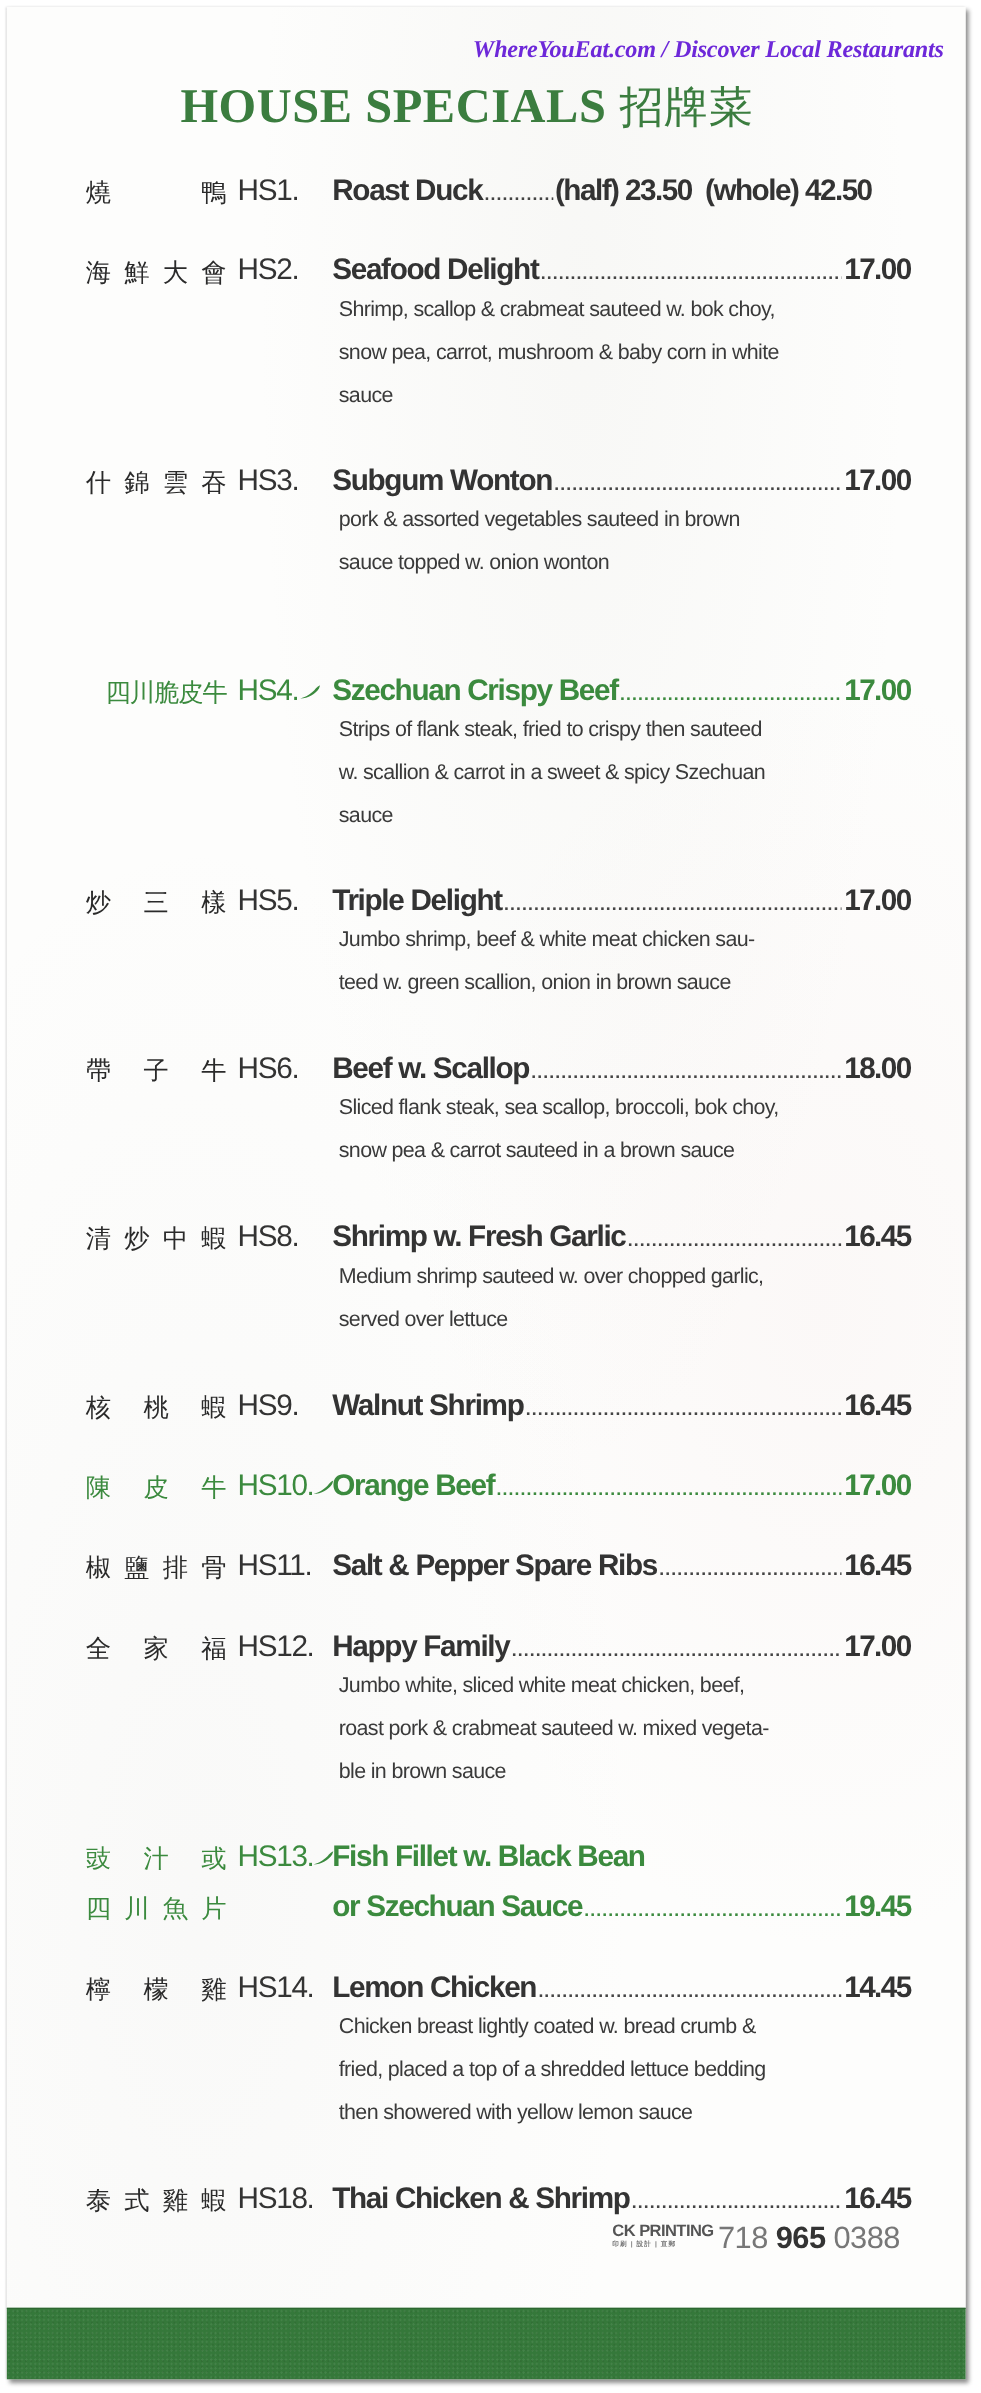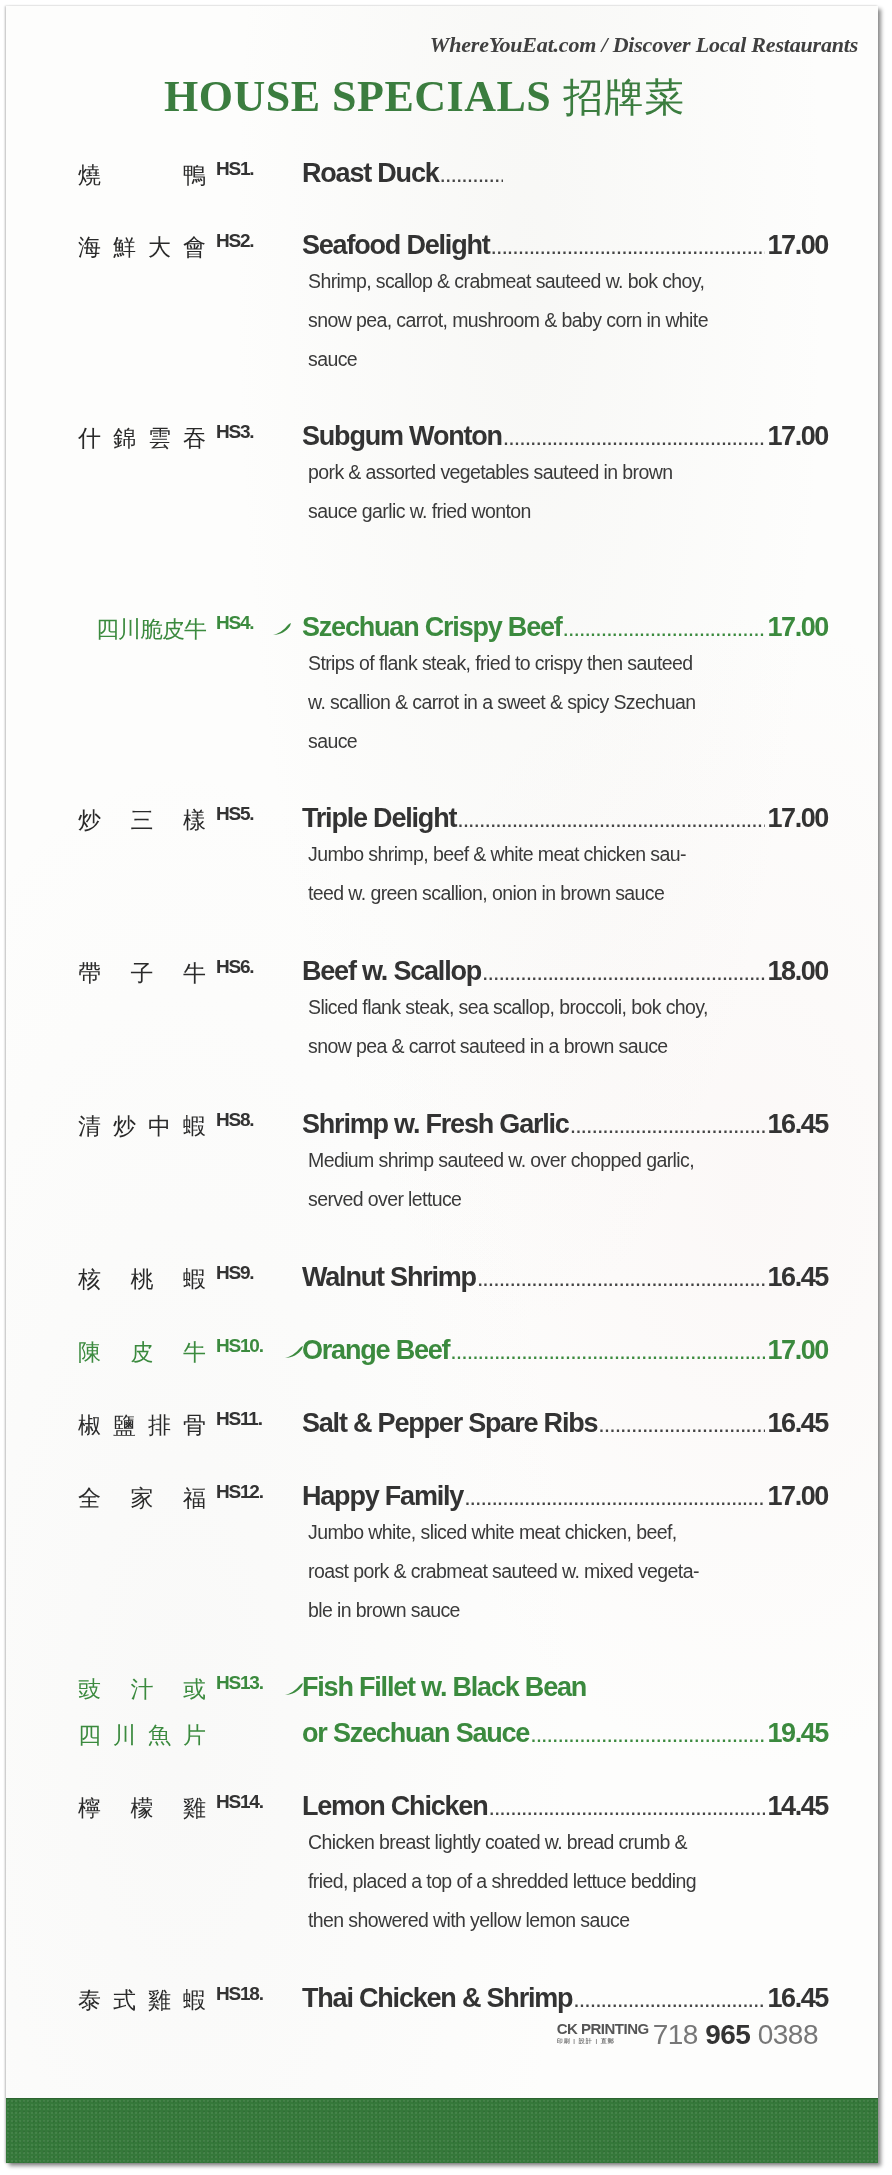--- a/index.html
+++ b/index.html
@@ -14,39 +14,39 @@
     position:absolute; inset:0;
     background:
       radial-gradient(ellipse at 60% 12%, rgba(200,200,190,0.10), transparent 40%),
       radial-gradient(ellipse at 85% 55%, rgba(230,190,190,0.08), transparent 35%),
       radial-gradient(ellipse at 20% 80%, rgba(200,200,200,0.08), transparent 40%);
     pointer-events:none;
   }
   .site-header {
     position:absolute; right:20px; top:26px;
     font-family:"Liberation Serif", serif; font-style:italic; font-weight:bold;
-    font-size:22px; color:#404040; letter-spacing:-0.2px;
+    font-size:22px; color:#6d28d9; letter-spacing:-0.2px;
   }
   .title {
     position:absolute; left:158px; top:64px;
     font-family:"Liberation Serif", serif; font-weight:bold; font-size:44px;
     color:#3b7d3f; letter-spacing:0.5px; white-space:nowrap;
   }
   .title .zh { font-weight:normal; font-size:40px; margin-left:12px; font-family:"DejaVu Sans", sans-serif; }
   .item { position:absolute; left:0; width:872px; }
   .row { position:relative; height:36px; }
   .zh-name {
     position:absolute; left:72px; top:4px; width:128px;
     font-size:23px; color:#2a2a2a; font-family:"DejaVu Sans", sans-serif;
     display:flex; justify-content:space-between; white-space:nowrap;
   }
   .zh-name.tight { justify-content:flex-end; letter-spacing:-1px; }
   .code {
     position:absolute; left:210px; top:2px;
-    font-size:19px; font-weight:bold; color:#333; letter-spacing:-1.2px;
+    font-size:27px; font-weight:normal; color:#333; letter-spacing:-1.2px;
     white-space:nowrap;
   }
   .chili { position:absolute; left:266px; top:12px; width:20px; height:14px; }
   .name-line {
     position:absolute; left:296px; right:50px; top:2px;
     display:flex; align-items:baseline; white-space:nowrap;
   }
   .dish-name { font-size:27px; font-weight:bold; color:#333; letter-spacing:-1.2px; }
   .dots { flex:1; overflow:hidden; margin:0 2px; font-size:16px; font-weight:bold; color:#444; letter-spacing:1px; }
   .dots::before { content:"................................................................................................................................................"; }
@@ -87,20 +87,21 @@
   <div class="item" style="top:150px">
     <div class="row">
       <div class="zh-name">
         <span>燒</span>
           <span>鴨</span>
       </div>
       <span class="code">HS1.</span>
       <div class="name-line">
         <span class="dish-name">Roast Duck</span>
         <span class="dots" style="flex:0 0 62px"></span>
+        <span class="price" style="white-space:pre">(half) 23.50  (whole) 42.50</span>
       </div>
     </div>
   </div>
 
   <div class="item" style="top:222px">
     <div class="row">
       <div class="zh-name">
         <span>海</span>
           <span>鮮</span>
           <span>大</span>
@@ -130,21 +131,21 @@
       </div>
       <span class="code">HS3.</span>
       <div class="name-line">
         <span class="dish-name">Subgum Wonton</span>
         <span class="dots"></span>
         <span class="price">17.00</span>
       </div>
     </div>
     <div class="desc">
       <div>pork &amp; assorted vegetables sauteed in brown</div>
-      <div>sauce garlic w. fried wonton</div>
+      <div>sauce topped w. onion wonton</div>
     </div>
   </div>
 
   <div class="item green" style="top:604px">
     <div class="row">
       <div class="zh-name tight">
         <span>四川脆皮牛</span>
       </div>
       <span class="code">HS4.</span>
       <svg class="chili" viewBox="0 0 20 14">

